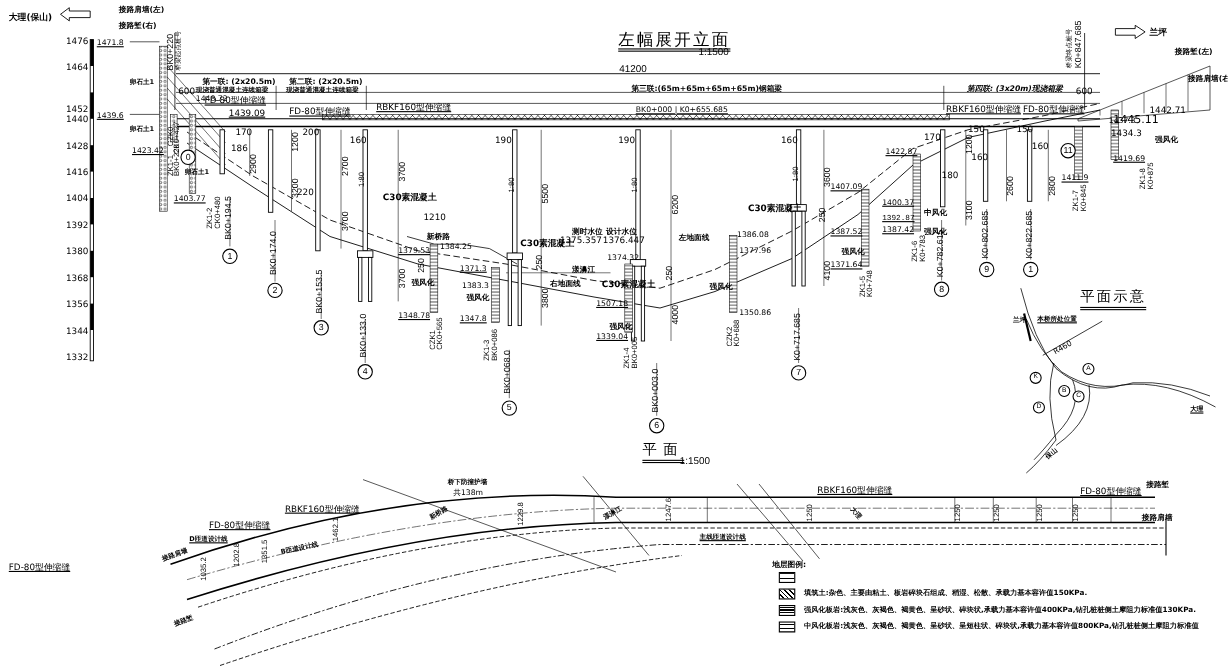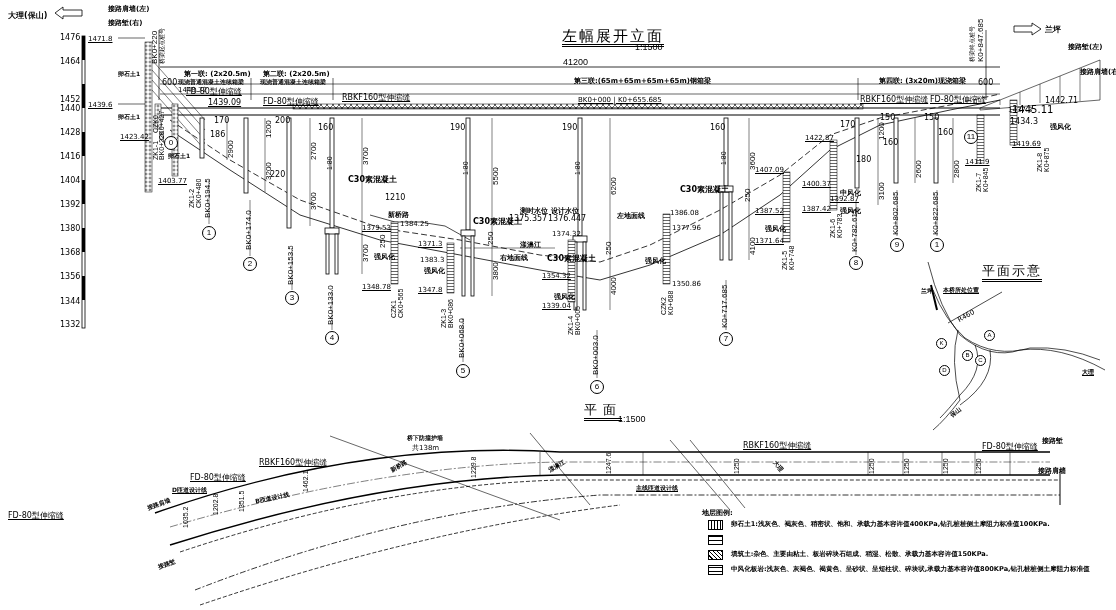--- a/index.html
+++ b/index.html
@@ -202,21 +202,21 @@
 <div class="vt" style="left:150px;top:64px;">BK0+220</div>
 <div class="vt" style="left:158px;top:64px;font-size:6px;">桥梁起点桩号</div>
 <div class="vt" style="left:976px;top:62px;">K0+847.685</div>
 <div class="vt" style="left:968px;top:62px;font-size:6px;">桥梁终点桩号</div>
 
 <div class="lbl b" style="left:184px;top:69px;">第一联: (2x20.5m)</div>
 <div class="lbl b" style="left:178px;top:78px;font-size:6px;">现浇普通混凝土连续箱梁</div>
 <div class="lbl b" style="left:263px;top:69px;">第二联: (2x20.5m)</div>
 <div class="lbl b" style="left:260px;top:78px;font-size:6px;">现浇普通混凝土连续箱梁</div>
 <div class="lbl b" style="left:538px;top:76px;margin-left:36px;">第三联:(65m+65m+65m+65m)钢箱梁</div>
-<div class="lbl b" style="left:879px;top:76px;">第四联: (3x20m)现浇箱梁</div>
+<div class="lbl b" style="left:879px;top:76px;font-style:italic;">第四联: (3x20m)现浇箱梁</div>
 <div class="lbl" style="left:162px;top:78px;font-size:8px;">600</div>
 <div class="lbl" style="left:978px;top:78px;font-size:8px;">600</div>
 
 <div class="lbl" style="left:578px;top:96px;font-size:7px;text-decoration:underline;">BK0+000 | K0+655.685</div>
 
 <div class="lbl" style="left:186px;top:86px;font-size:8px;text-decoration:underline;">FD-80型伸缩缝</div>
 <div class="lbl" style="left:263px;top:96px;font-size:8px;text-decoration:underline;">FD-80型伸缩缝</div>
 <div class="lbl" style="left:342px;top:92px;font-size:8px;text-decoration:underline;">RBKF160型伸缩缝</div>
 <div class="lbl" style="left:860px;top:94px;font-size:8px;text-decoration:underline;">RBKF160型伸缩缝</div>
 <div class="lbl" style="left:930px;top:94px;font-size:8px;text-decoration:underline;">FD-80型伸缩缝</div>
@@ -229,31 +229,31 @@
 <div class="lbl" style="left:208px;top:98px;font-size:8px;text-decoration:underline;">1439.09</div>
 <div class="lbl" style="left:362px;top:224px;font-size:7px;text-decoration:underline;">1379.53</div>
 <div class="lbl" style="left:362px;top:283px;font-size:7px;text-decoration:underline;">1348.78</div>
 <div class="lbl" style="left:420px;top:212px;font-size:7px;margin-top:44px;">1383.3</div>
 <div class="lbl" style="left:400px;top:220px;font-size:7px;">1384.25</div>
 <div class="lbl" style="left:418px;top:240px;font-size:7px;text-decoration:underline;">1371.3</div>
 <div class="lbl" style="left:418px;top:286px;font-size:7px;text-decoration:underline;">1347.8</div>
 <div class="lbl" style="left:509px;top:214px;font-size:8px;">1375.357</div>
 <div class="lbl" style="left:548px;top:214px;font-size:8px;">1376.447</div>
 <div class="lbl" style="left:552px;top:230px;font-size:7px;">1374.32</div>
-<div class="lbl" style="left:542px;top:272px;font-size:7px;text-decoration:underline;">1354.32</div>
+<div class="lbl" style="left:542px;top:272px;font-size:7px;text-decoration:underline;">1507.18</div>
 <div class="lbl" style="left:542px;top:302px;font-size:7px;text-decoration:underline;">1339.04</div>
 <div class="lbl" style="left:670px;top:209px;font-size:7px;">1386.08</div>
 <div class="lbl" style="left:672px;top:224px;font-size:7px;">1377.96</div>
 <div class="lbl" style="left:672px;top:280px;font-size:7px;">1350.86</div>
 <div class="lbl" style="left:755px;top:166px;font-size:7px;text-decoration:underline;">1407.09</div>
 <div class="lbl" style="left:755px;top:207px;font-size:7px;text-decoration:underline;">1387.52</div>
 <div class="lbl" style="left:755px;top:237px;font-size:7px;text-decoration:underline;">1371.64</div>
 <div class="lbl" style="left:805px;top:134px;font-size:7px;text-decoration:underline;">1422.87</div>
 <div class="lbl" style="left:802px;top:180px;font-size:7px;text-decoration:underline;">1400.37</div>
-<div class="lbl" style="left:830px;top:195px;font-size:7px;text-decoration:underline;">1392.87</div>
+<div class="lbl" style="left:802px;top:195px;font-size:7px;text-decoration:underline;font-family:Liberation Mono, monospace;">1392.87</div>
 <div class="lbl" style="left:802px;top:205px;font-size:7px;text-decoration:underline;">1387.42</div>
 <div class="lbl" style="left:1012px;top:104px;font-size:10px;">1445.11</div>
 <div class="lbl" style="left:1045px;top:96px;font-size:8px;">1442.71</div>
 <div class="lbl" style="left:1008px;top:106px;font-size:7px;">1437.3</div>
 <div class="lbl" style="left:1010px;top:117px;font-size:8px;">1434.3</div>
 <div class="lbl" style="left:965px;top:158px;font-size:7px;text-decoration:underline;">1411.9</div>
 <div class="lbl" style="left:1012px;top:140px;font-size:7px;text-decoration:underline;">1419.69</div>
 
 <div class="lbl b" style="left:520px;top:206px;">测时水位</div>
 <div class="lbl b" style="left:551px;top:206px;">设计水位</div>
@@ -412,27 +412,27 @@
 <div class="vt" style="left:605px;top:474px;font-size:7px;">1247.6</div>
 <div class="vt" style="left:733px;top:474px;font-size:7px;">1250</div>
 <div class="vt" style="left:868px;top:474px;font-size:7px;">1250</div>
 <div class="vt" style="left:903px;top:474px;font-size:7px;">1250</div>
 <div class="vt" style="left:942px;top:474px;font-size:7px;">1250</div>
 <div class="vt" style="left:975px;top:474px;font-size:7px;">1250</div>
 
 <div class="lbl b" style="left:702px;top:508px;font-size:7px;">地层图例:</div>
 <div class="legend">
   <div class="row">
-    <div class="sw" style="background:repeating-linear-gradient(90deg,#fff 0 2px,#000 2px 3px);"></div>
-    <span class="txt">卵石土1:浅灰色、褐灰色、稍密状、饱和、承载力基本容许值400KPa,钻孔桩桩侧土摩阻力标准值100KPa.</span>
-  </div>
-  <div class="row">
     <div class="sw" style="background:repeating-linear-gradient(0deg,#fff 0 3px,#000 3px 4px);"></div>
   </div>
   <div class="row">
     <div class="sw" style="background:repeating-linear-gradient(45deg,#fff 0 2px,#000 2px 3px),#fff;"></div>
     <span class="txt">填筑土:杂色、主要由粘土、板岩碎块石组成、稍湿、松散、承载力基本容许值150KPa.</span>
   </div>
   <div class="row">
+    <div class="sw" style="background:repeating-linear-gradient(0deg,#fff 0 1.5px,#000 1.5px 2.5px);"></div>
+    <span class="txt">强风化板岩:浅灰色、灰褐色、褐黄色、呈砂状、碎块状,承载力基本容许值400KPa,钻孔桩桩侧土摩阻力标准值130KPa.</span>
+  </div>
+  <div class="row">
     <div class="sw" style="background:repeating-linear-gradient(0deg,#fff 0 2.5px,#000 2.5px 3.5px);"></div>
     <span class="txt">中风化板岩:浅灰色、灰褐色、褐黄色、呈砂状、呈短柱状、碎块状,承载力基本容许值800KPa,钻孔桩桩侧土摩阻力标准值</span>
   </div>
 </div>
 
 </body></html>

